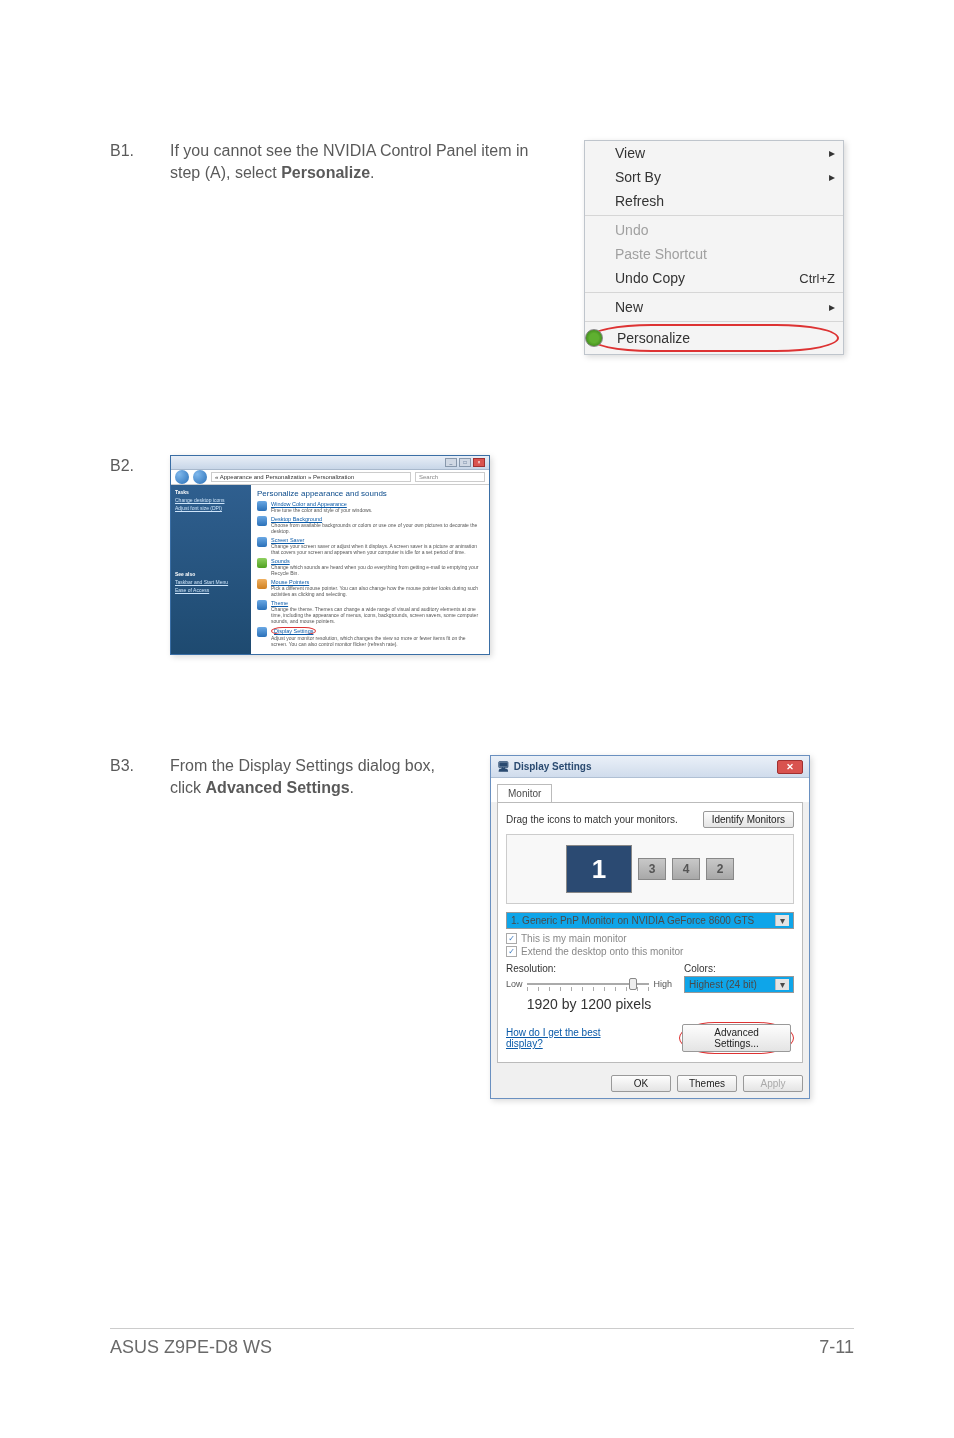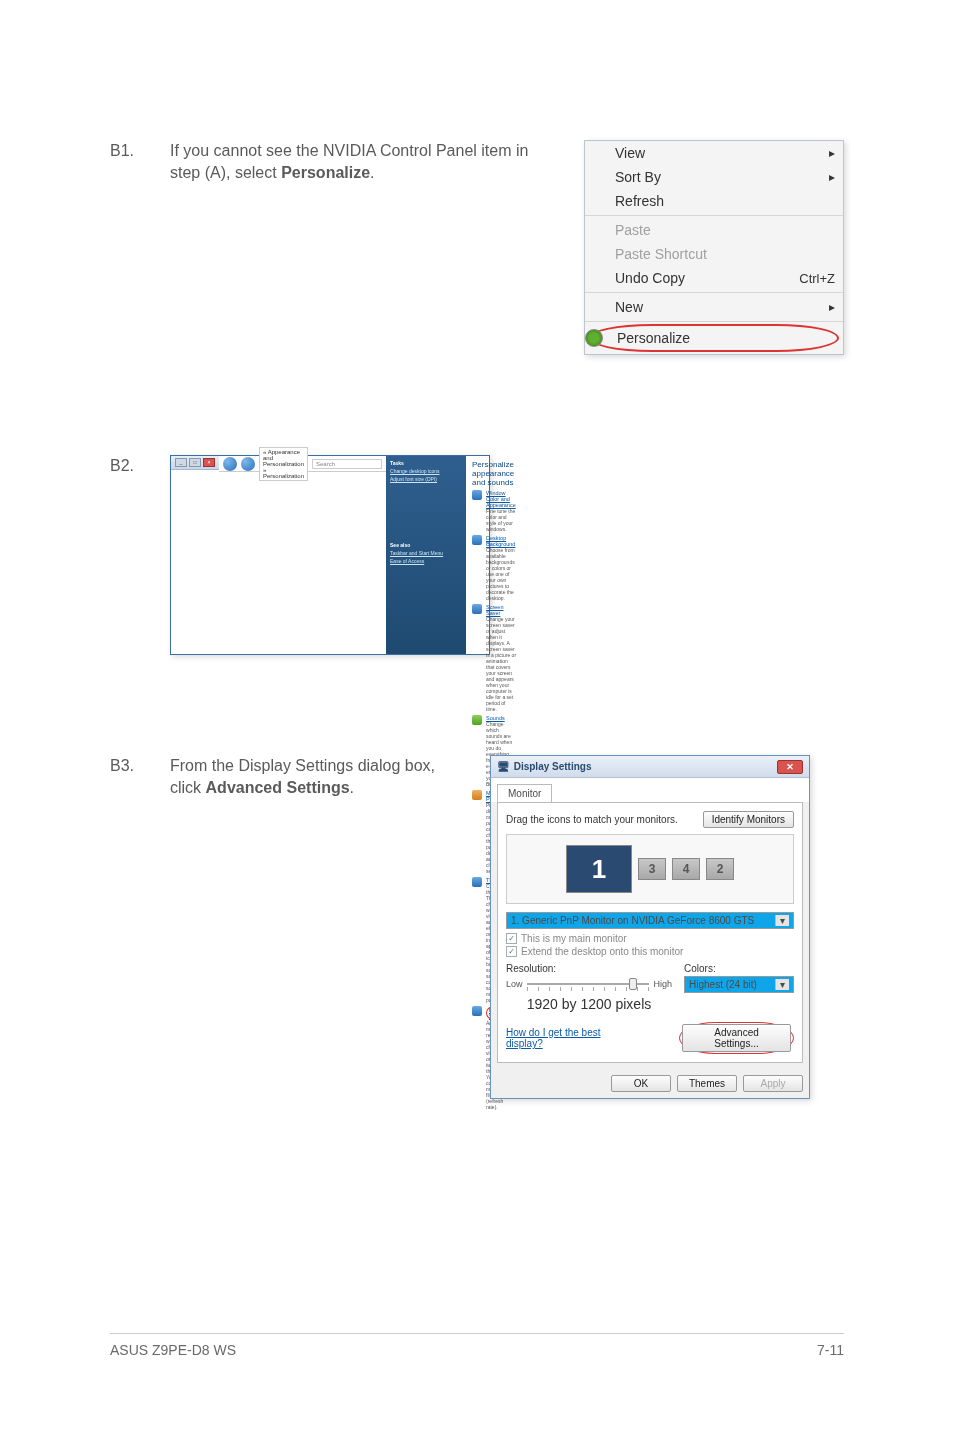--- a/index.html
+++ b/index.html
@@ -79,21 +79,21 @@
   }
 
   
   .pers-window {
     width: 320px;
     height: 200px;
     border: 1px solid #3a6ea5;
     background: #fff;
     font-size: 6px;
     display: flex;
-    flex-direction: row;
+    flex-direction: column;
     box-shadow: 2px 2px 6px rgba(0,0,0,0.15);
   }
   .pers-title {
     height: 14px;
     background: linear-gradient(#e8eef7, #c8d6e8);
     border-bottom: 1px solid #a8b8cc;
     font-size: 6px;
     color: #2a4a70;
     padding: 2px 4px;
     display: flex;
@@ -206,27 +206,27 @@
   .adv-circle {
     border: 1.5px solid #d33;
     border-radius: 50% / 80%;
     padding: 1px 2px;
     display: inline-block;
   }
 
   .page-footer {
     position: absolute;
     left: 110px;
-    right: 110px;
+    right: 100px;
     bottom: 80px;
     display: flex;
     justify-content: space-between;
     border-top: 1px solid #ccc;
     padding-top: 8px;
-    font-size: 14px;
+    font-size: 18px;
     color: #6a6a6a;
   }
 </style>
 </head>
 <body>
 
 <div class="content">
 
   <div class="step">
     <div class="step-num">B1.</div>
@@ -241,21 +241,21 @@
         </div>
         <div class="ctx-row">
           <span class="label">Sort By</span>
           <span class="arrow">▸</span>
         </div>
         <div class="ctx-row">
           <span class="label">Refresh</span>
         </div>
         <div class="ctx-sep"></div>
         <div class="ctx-row disabled">
-          <span class="label">Paste</span>
+          <span class="label">Undo</span>
         </div>
         <div class="ctx-row disabled">
           <span class="label">Paste Shortcut</span>
         </div>
         <div class="ctx-row">
           <span class="label">Undo Copy</span>
           <span class="shortcut">Ctrl+Z</span>
         </div>
         <div class="ctx-sep"></div>
         <div class="ctx-row">

